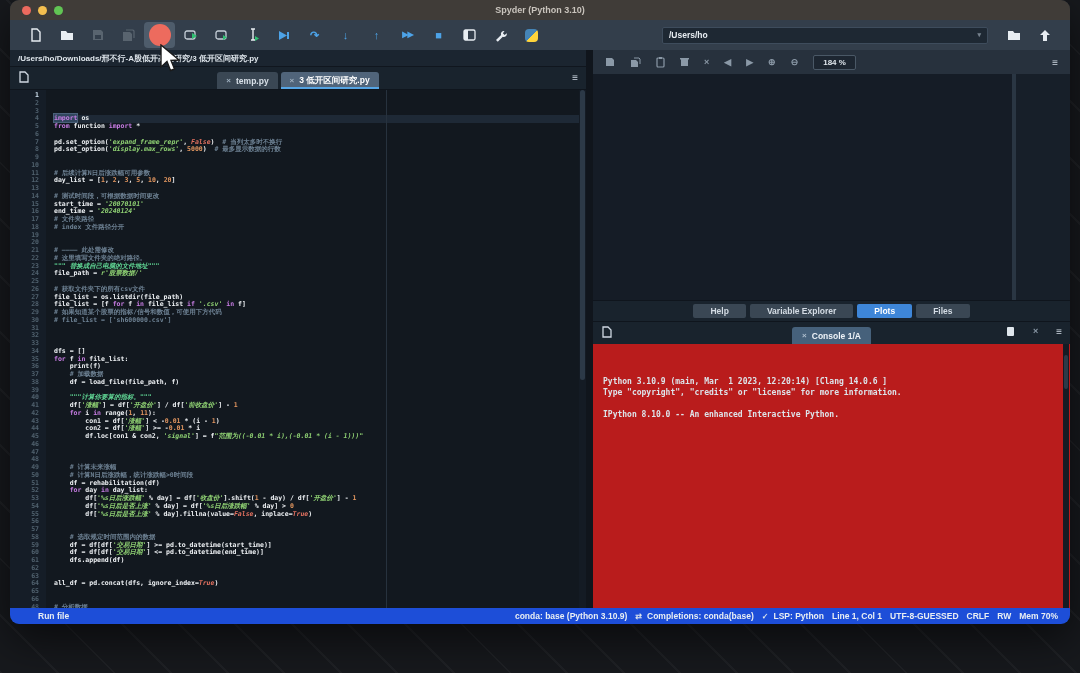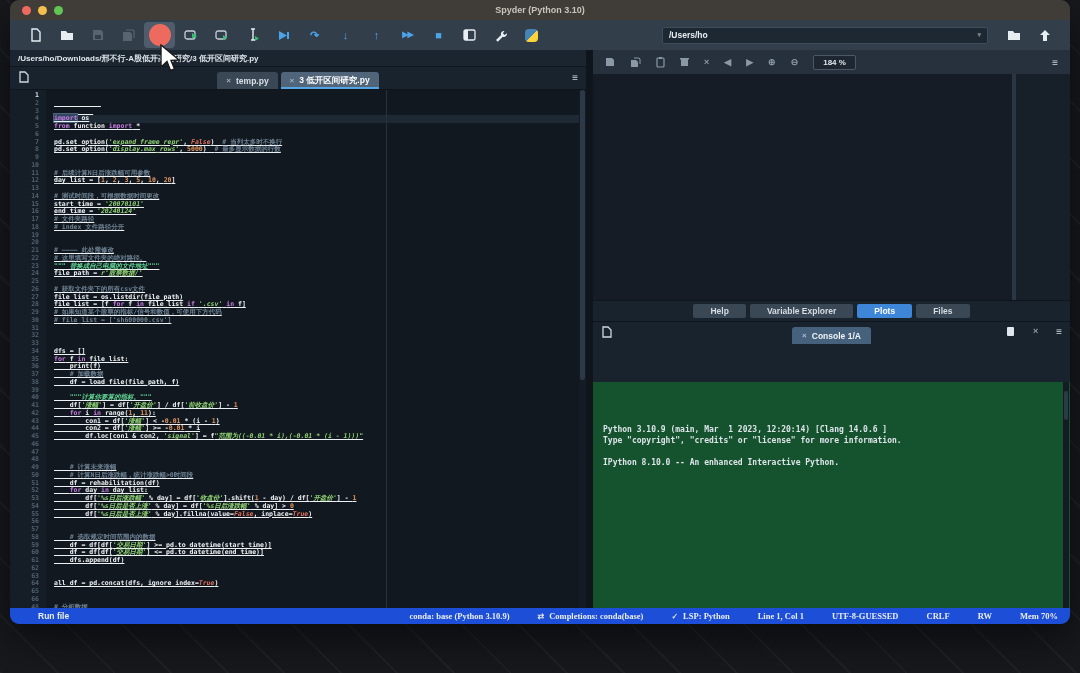--- a/index.html
+++ b/index.html
@@ -46,21 +46,21 @@
     gap:5px;font-size:8.5px;font-weight:bold;color:#d8e0e8;}
   .etab.active{background:#50647a;color:#fff;box-shadow:inset 0 -2px 0 #55a4e4;}
   .etab .x{color:#9fb0bf;font-size:8px;}
   
   .editor{flex:1;position:relative;background:#12181f;display:flex;overflow:hidden;}
   .gutter{width:36px;background:#151d27;text-align:right;padding:2px 7px 0 0;box-sizing:border-box;
     font:600 6.5px/7.75px "DejaVu Sans Mono",monospace;color:#51626f;flex:none;}
   .gutter .ln{height:7.75px;}
   .gutter .ln.cur{color:#cfe0ee;}
   .codes{flex:1;padding:2px 0 0 8px;font:600 6.5px/7.75px "DejaVu Sans Mono",monospace;color:#eef1f4;
-    white-space:pre;position:relative;overflow:hidden;text-decoration:underline;}
+    white-space:pre;position:relative;overflow:hidden;}
   .cl{height:7.75px;}
   .cl.cur{background:#1e2936;}
   .k{color:#c77ce3}.s{color:#8fd173;font-style:italic}.d{color:#5fd493;font-style:italic;font-weight:700}
   .c{color:#6d8193}.n{color:#e49760}.b{color:#e0705f;font-style:italic}.t{color:#eef1f4}
   .hl{background:#31465e;box-shadow:0 0 0 1px #4a617a;}
   .edge{position:absolute;top:0;bottom:0;left:340px;width:1px;background:#27323e;}
   .escroll{position:absolute;right:0;top:0;bottom:0;width:7px;background:#141b24;}
   .escroll .thumb{position:absolute;left:1px;right:1px;top:0;height:56%;background:#2c3947;border-radius:3px;}
   
   .ptoolbar{height:24px;background:#27313d;display:flex;align-items:center;gap:15px;padding:0 12px;flex:none;}
@@ -75,32 +75,32 @@
   .ptab{padding:2px 17px;border-radius:2px;background:#3a4754;color:#d4dce4;font-size:8.5px;font-weight:bold;}
   .ptab.active{background:#3e86d8;color:#fff;}
   
   .ctabbar{height:22px;background:#19232d;display:flex;align-items:flex-end;position:relative;flex:none;
     border-top:1px solid #0f151d;}
   .ctab{margin:0 auto;height:17px;padding:0 10px;background:#46617b;border-radius:3px 3px 0 0;display:flex;
     align-items:center;gap:5px;font-size:8.5px;font-weight:bold;color:#eef3f8;}
   .ctab .x{color:#aebfce;font-size:8px;}
   .ctab-left{position:absolute;left:8px;top:4px;}
   .ctab-r{position:absolute;right:8px;top:4px;display:flex;gap:18px;align-items:center;}
-  .cbody{flex:1;background:#14532d;position:relative;padding:20px 10px;
-    font:600 8px/11px "DejaVu Sans Mono",monospace;color:#dde4ea;white-space:pre;overflow:hidden;margin-top:38px;}
+  .cbody{flex:1;background:#b91c1c;position:relative;padding:10px 10px;
+    font:600 8px/11px "DejaVu Sans Mono",monospace;color:#dde4ea;white-space:pre;overflow:hidden;}
   .cline{min-height:11px;}
   .prompt{color:#2bd158;font-weight:bold;}
   .cscroll{position:absolute;right:1px;top:0;bottom:0;width:6px;background:#141b24;}
   .cscroll .thumb{position:absolute;left:1px;right:1px;top:4%;height:13%;background:#2c3947;border-radius:3px;}
   .btabs{height:20px;background:#19232d;display:flex;align-items:center;justify-content:center;gap:4px;flex:none;}
   
   .statusbar{height:16px;background:#1d4ed8;display:flex;align-items:center;padding:0 12px;flex:none;
     font-size:8.5px;font-weight:bold;color:#e9eef3;}
   .sleft{margin-left:16px;}
-  .sitems{margin-left:auto;display:flex;gap:28px;align-items:center;font-family:Liberation Serif, serif;}
+  .sitems{margin-left:auto;display:flex;gap:8px;align-items:center;}
   .sitem{display:flex;gap:5px;align-items:center;white-space:nowrap;}
   .sic{font-size:8px;color:#dfe6ec;}
   
   .cursor{position:absolute;left:158px;top:44px;z-index:50;pointer-events:none;}
   svg{display:block}
 </style>
 </head>
 <body>
 
 <div class="desktop">

